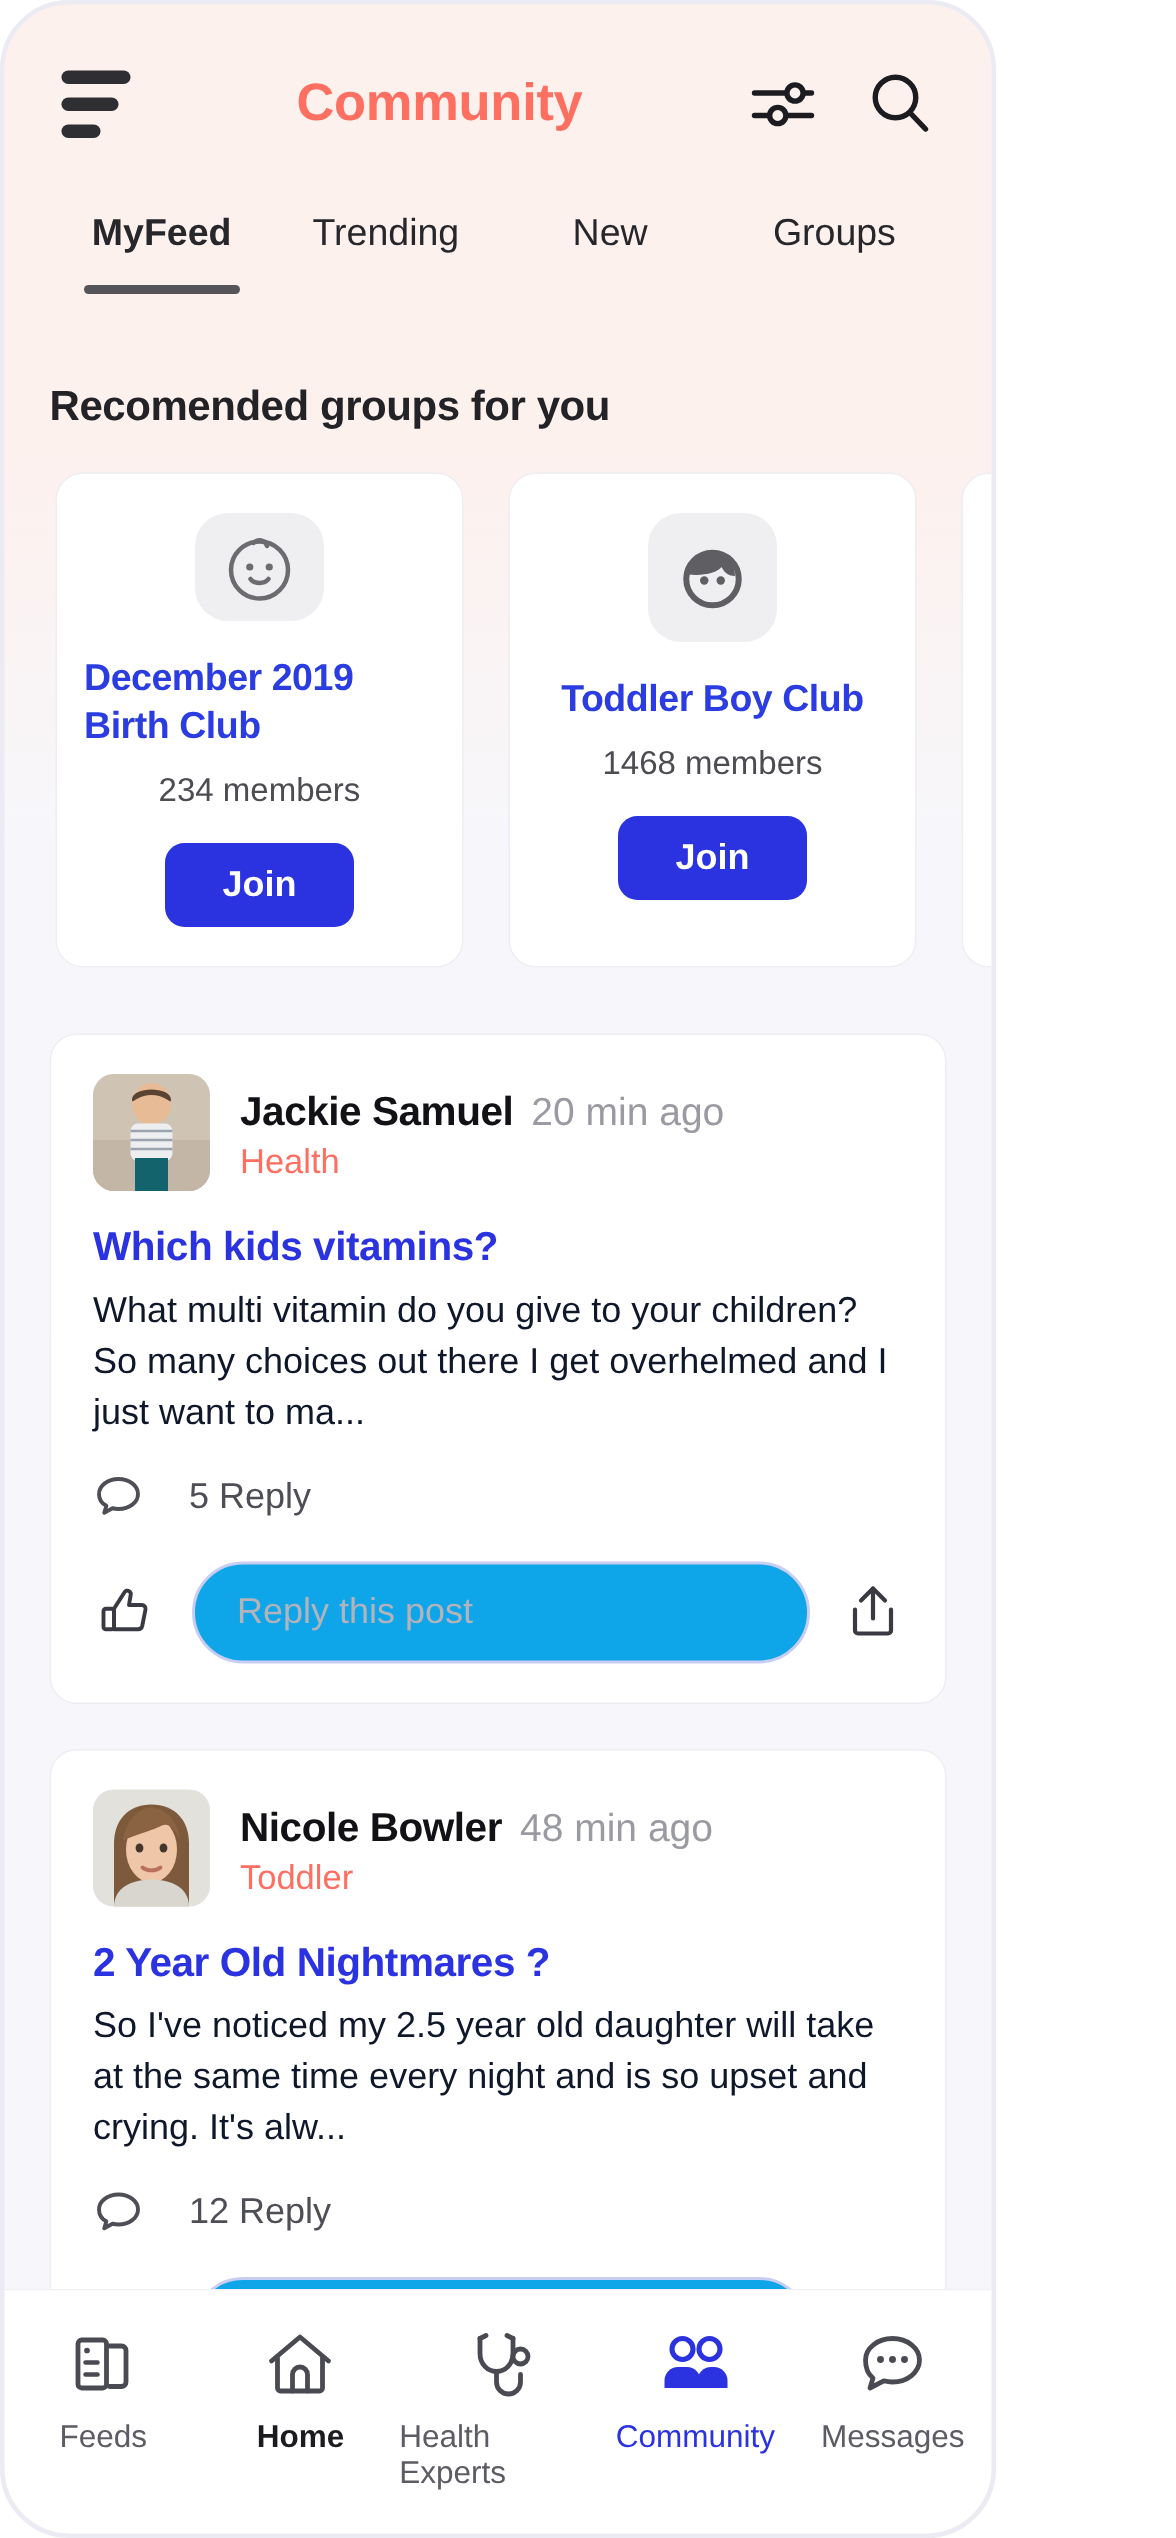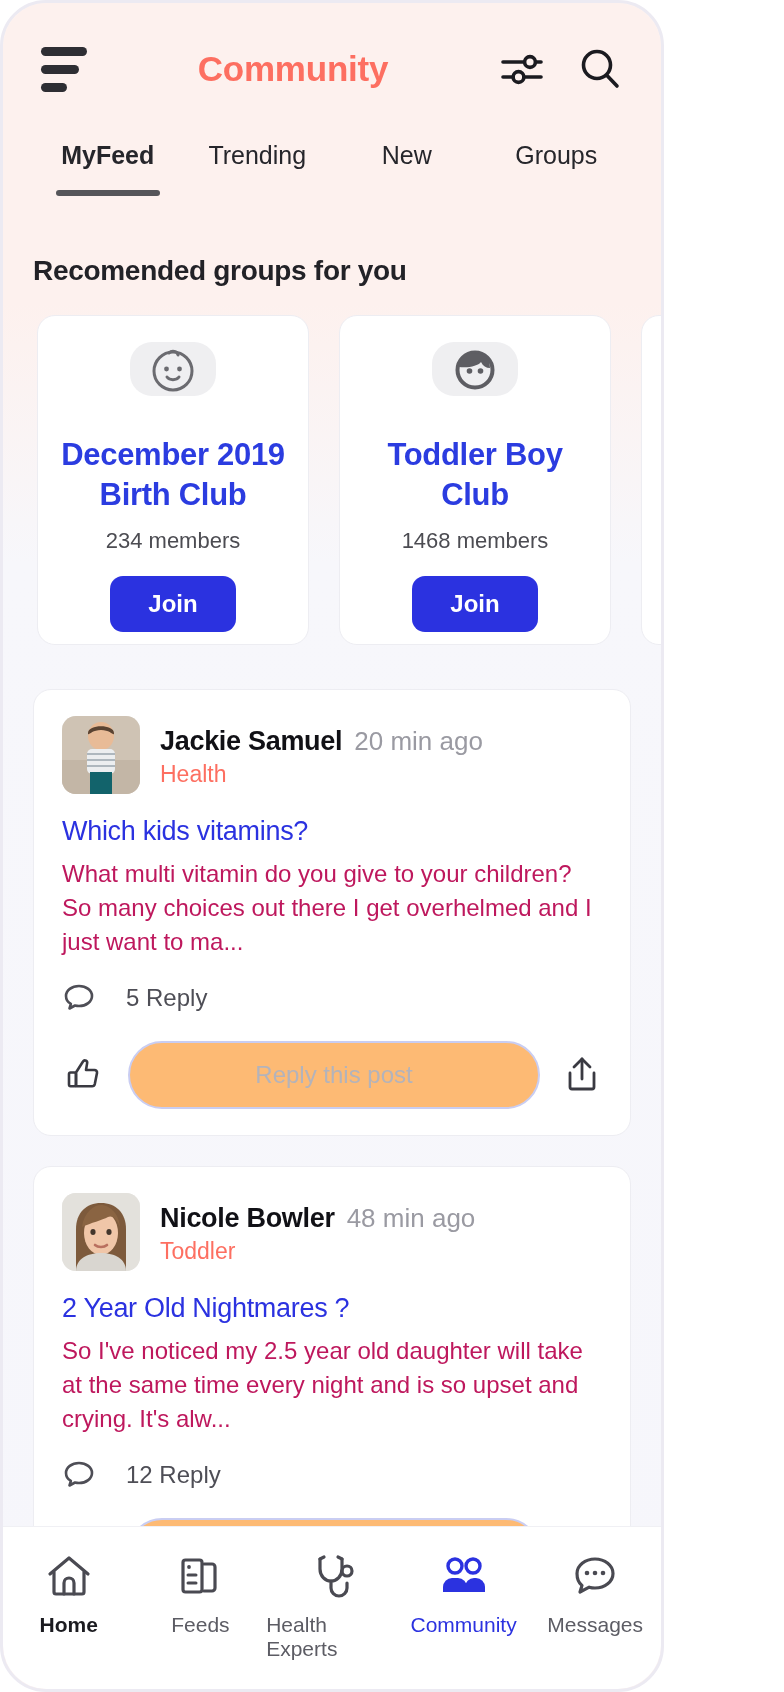--- a/index.html
+++ b/index.html
@@ -76,22 +76,22 @@
     padding: 26px 18px 26px;
     display:flex; flex-direction:column; align-items:center;
     height: 330px;
   }
   .group-avatar {
     width: 86px; height: 86px; border-radius: 22px; background:#efeff1;
     display:flex; align-items:center; justify-content:center;
     margin-bottom: 22px;
   }
   .group-name {
-    font-size: 31px; font-weight:700; color:#2b3ce0; text-align:center;
-    line-height: 1.28; letter-spacing:-0.3px;margin-top:17px;
+    font-size: 25px; font-weight:700; color:#2b3ce0; text-align:left;
+    line-height: 1.28; letter-spacing:-0.3px;
   }
   .group-members { font-size: 22px; color:#4c4c52; margin-top: 14px; }
   .join-btn {
     margin-top: 22px;
     background:#2b32e0; color:#fff; border:none;
     font-size: 24px; font-weight:700;
     padding: 14px 38px; border-radius: 13px; cursor:pointer;
     font-family:"Liberation Sans", sans-serif;
   }
   
@@ -104,35 +104,34 @@
   .avatar {
     width: 78px; height: 78px; border-radius: 14px; overflow:hidden;
     flex:0 0 78px; background:#e8e6e2; position:relative;
   }
   .post-meta { padding-top: 4px; }
   .name-line { display:flex; align-items:baseline; gap: 12px; }
   .post-author { font-size: 27px; font-weight:700; color:#111116; letter-spacing:-0.3px;}
   .post-time { font-size: 26px; color:#9a9aa2; }
   .post-cat { font-size: 23px; color:#fd6f61; margin-top: 4px; }
   .post-title {
-    font-size: 27px; font-weight:400; color:#2b32e0;
+    font-size: 27px; font-weight:700; color:#2b32e0;
     margin-top: 22px; letter-spacing:-0.3px;
   }
   .post-body {
-    font-size: 24px; color:#be185d; line-height: 1.42; margin-top: 10px;
+    font-size: 24px; color:#0f172a; line-height: 1.42; margin-top: 10px;
   }
   .reply-count { display:flex; align-items:center; gap: 30px; margin-top: 22px; }
   .reply-count span { font-size: 24px; color:#4e4e56; }
   .reply-row { display:flex; align-items:center; gap: 22px; margin-top: 26px; }
   .reply-input {
     flex:1; height: 68px; border-radius: 34px;
-    border: 2px solid #c9cdf2; background:#fdba74;
+    border: 2px solid #c9cdf2; background:#0ea5e9;
     padding: 0 28px; font-size: 24px; color:#4b4b52;
     font-family:"Liberation Sans", sans-serif;
-    text-align:center;
   }
   .reply-input::placeholder { color:#b3b3bb; }
   
   .bottom-nav {
     position:absolute; left:0; right:0; bottom:0;
     height: 163px; background:#fff;
     display:flex; align-items:flex-start; padding-top: 26px;
     border-top: 1px solid #f0f0f4;
     border-radius: 0 0 44px 44px;
   }
@@ -314,40 +313,40 @@
             <path d="M8 20v14a2 2 0 002 2h20a2 2 0 002-2V20" stroke="#3a3a42" stroke-width="2.8" stroke-linecap="round" fill="none"></path>
           </svg>
         </div>
       </div>
 
     </div>
   </div>
 
   <div class="bottom-nav">
 
-    <div class="nav-item home">
-      <svg width="48" height="46" viewBox="0 0 48 46" fill="none">
-        <path d="M5 21L24 5l19 16" stroke="#4a4a52" stroke-width="3.2" stroke-linecap="round" stroke-linejoin="round"></path>
-        <path d="M9 19v20a2 2 0 002 2h26a2 2 0 002-2V19" stroke="#4a4a52" stroke-width="3.2" stroke-linecap="round"></path>
-        <path d="M19 41V30a5 5 0 0110 0v11" stroke="#4a4a52" stroke-width="3.2" stroke-linecap="round"></path>
-      </svg>
-      <span class="nav-label">Home</span>
-    </div>
-
     <div class="nav-item">
       <svg width="48" height="46" viewBox="0 0 48 46" fill="none">
         <rect x="7" y="7" width="19" height="32" rx="2.5" stroke="#4a4a52" stroke-width="3.2"></rect>
         <path d="M28 11h8a3 3 0 013 3v21a3 3 0 01-3 3h-8" stroke="#4a4a52" stroke-width="3.2" stroke-linecap="round" fill="none"></path>
         <circle cx="13" cy="14" r="1.9" fill="#4a4a52"></circle>
         <line x1="12" y1="22" x2="20" y2="22" stroke="#4a4a52" stroke-width="3" stroke-linecap="round"></line>
         <line x1="12" y1="30" x2="20" y2="30" stroke="#4a4a52" stroke-width="3" stroke-linecap="round"></line>
       </svg>
       <span class="nav-label">Feeds</span>
     </div>
 
+    <div class="nav-item home">
+      <svg width="48" height="46" viewBox="0 0 48 46" fill="none">
+        <path d="M5 21L24 5l19 16" stroke="#4a4a52" stroke-width="3.2" stroke-linecap="round" stroke-linejoin="round"></path>
+        <path d="M9 19v20a2 2 0 002 2h26a2 2 0 002-2V19" stroke="#4a4a52" stroke-width="3.2" stroke-linecap="round"></path>
+        <path d="M19 41V30a5 5 0 0110 0v11" stroke="#4a4a52" stroke-width="3.2" stroke-linecap="round"></path>
+      </svg>
+      <span class="nav-label">Home</span>
+    </div>
+
     <div class="nav-item">
       <svg width="52" height="46" viewBox="0 0 52 46" fill="none">
         <path d="M14 6v10c0 7 5 12 11 12s11-5 11-12V6" stroke="#4a4a52" stroke-width="3.2" stroke-linecap="round" fill="none"></path>
         <path d="M14 6l4-2M36 6l-4-2" stroke="#4a4a52" stroke-width="3.2" stroke-linecap="round"></path>
         <path d="M25 28v7a8 8 0 0016 0v-5" stroke="#4a4a52" stroke-width="3.2" stroke-linecap="round" fill="none"></path>
         <circle cx="41" cy="18" r="5" stroke="#4a4a52" stroke-width="3.2"></circle>
       </svg>
       <span class="nav-label">Health Experts</span>
     </div>
 

